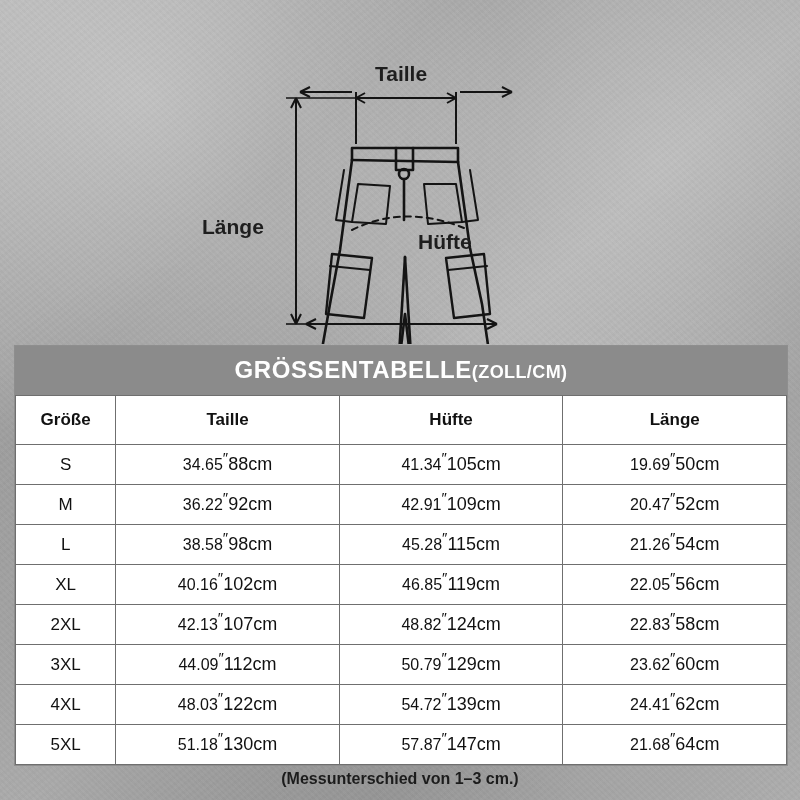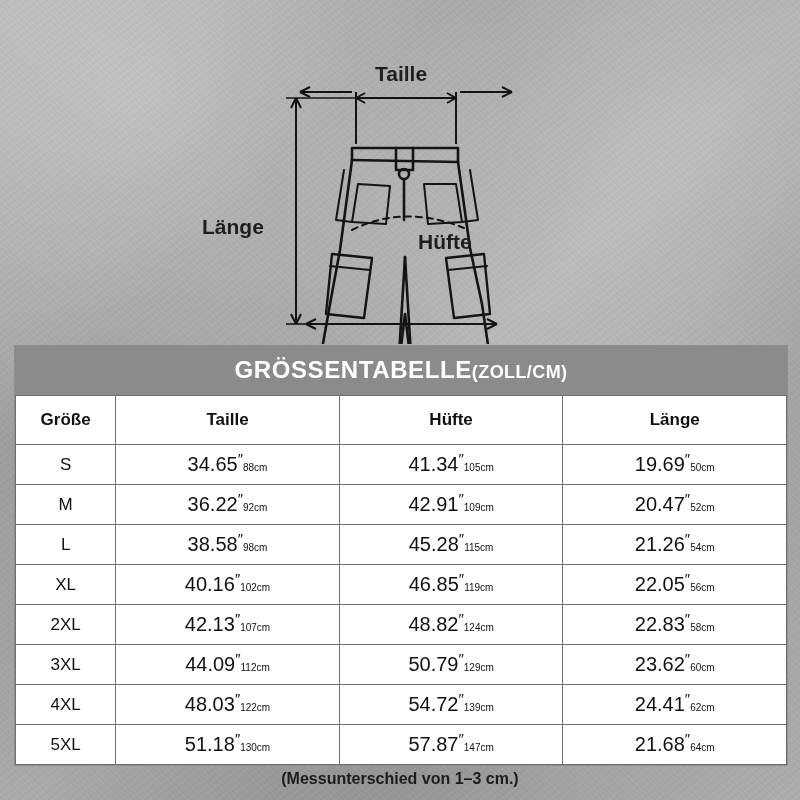--- a/index.html
+++ b/index.html
@@ -116,24 +116,24 @@
     font-weight: bold;
     height: 46px;
   }
   tbody td {
     background: #ffffff;
     height: 37px;
     font-size: 17px;
   }
   tbody td.size-cell { font-weight: normal; }
   .in {
-    font-size: 20px;
+    font-size: 16px;
   }
   .cm {
-    font-size: 10px;
+    font-size: 18px;
   }
   .prime {
     font-size: 15px;
     vertical-align: super;
     line-height: 0;
   }
   .footnote {
     position: absolute;
     left: 0;
     right: 0;

